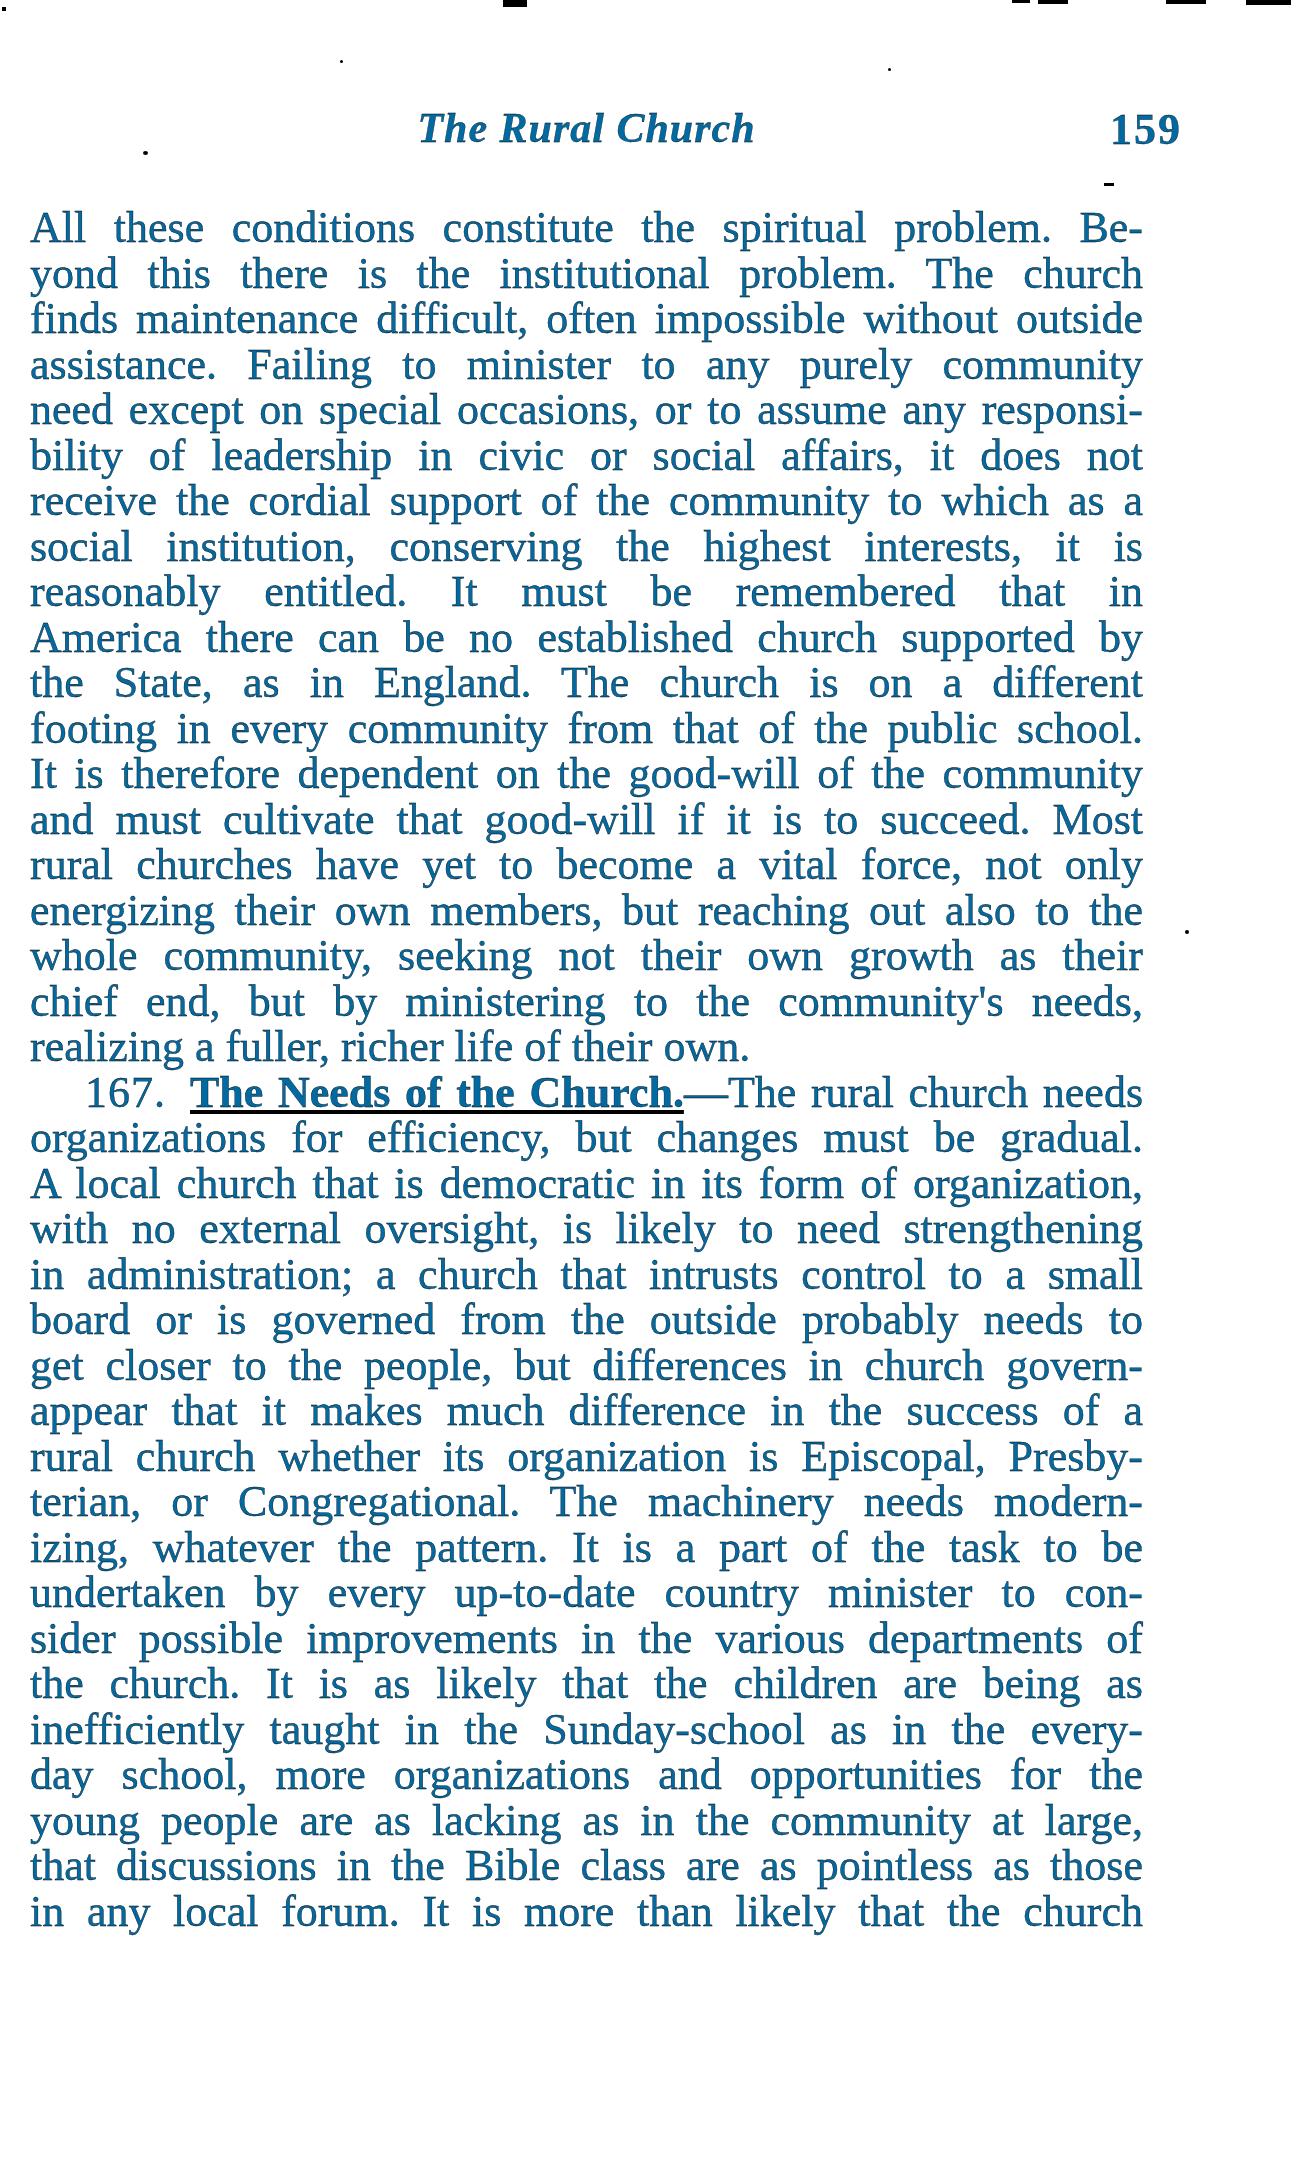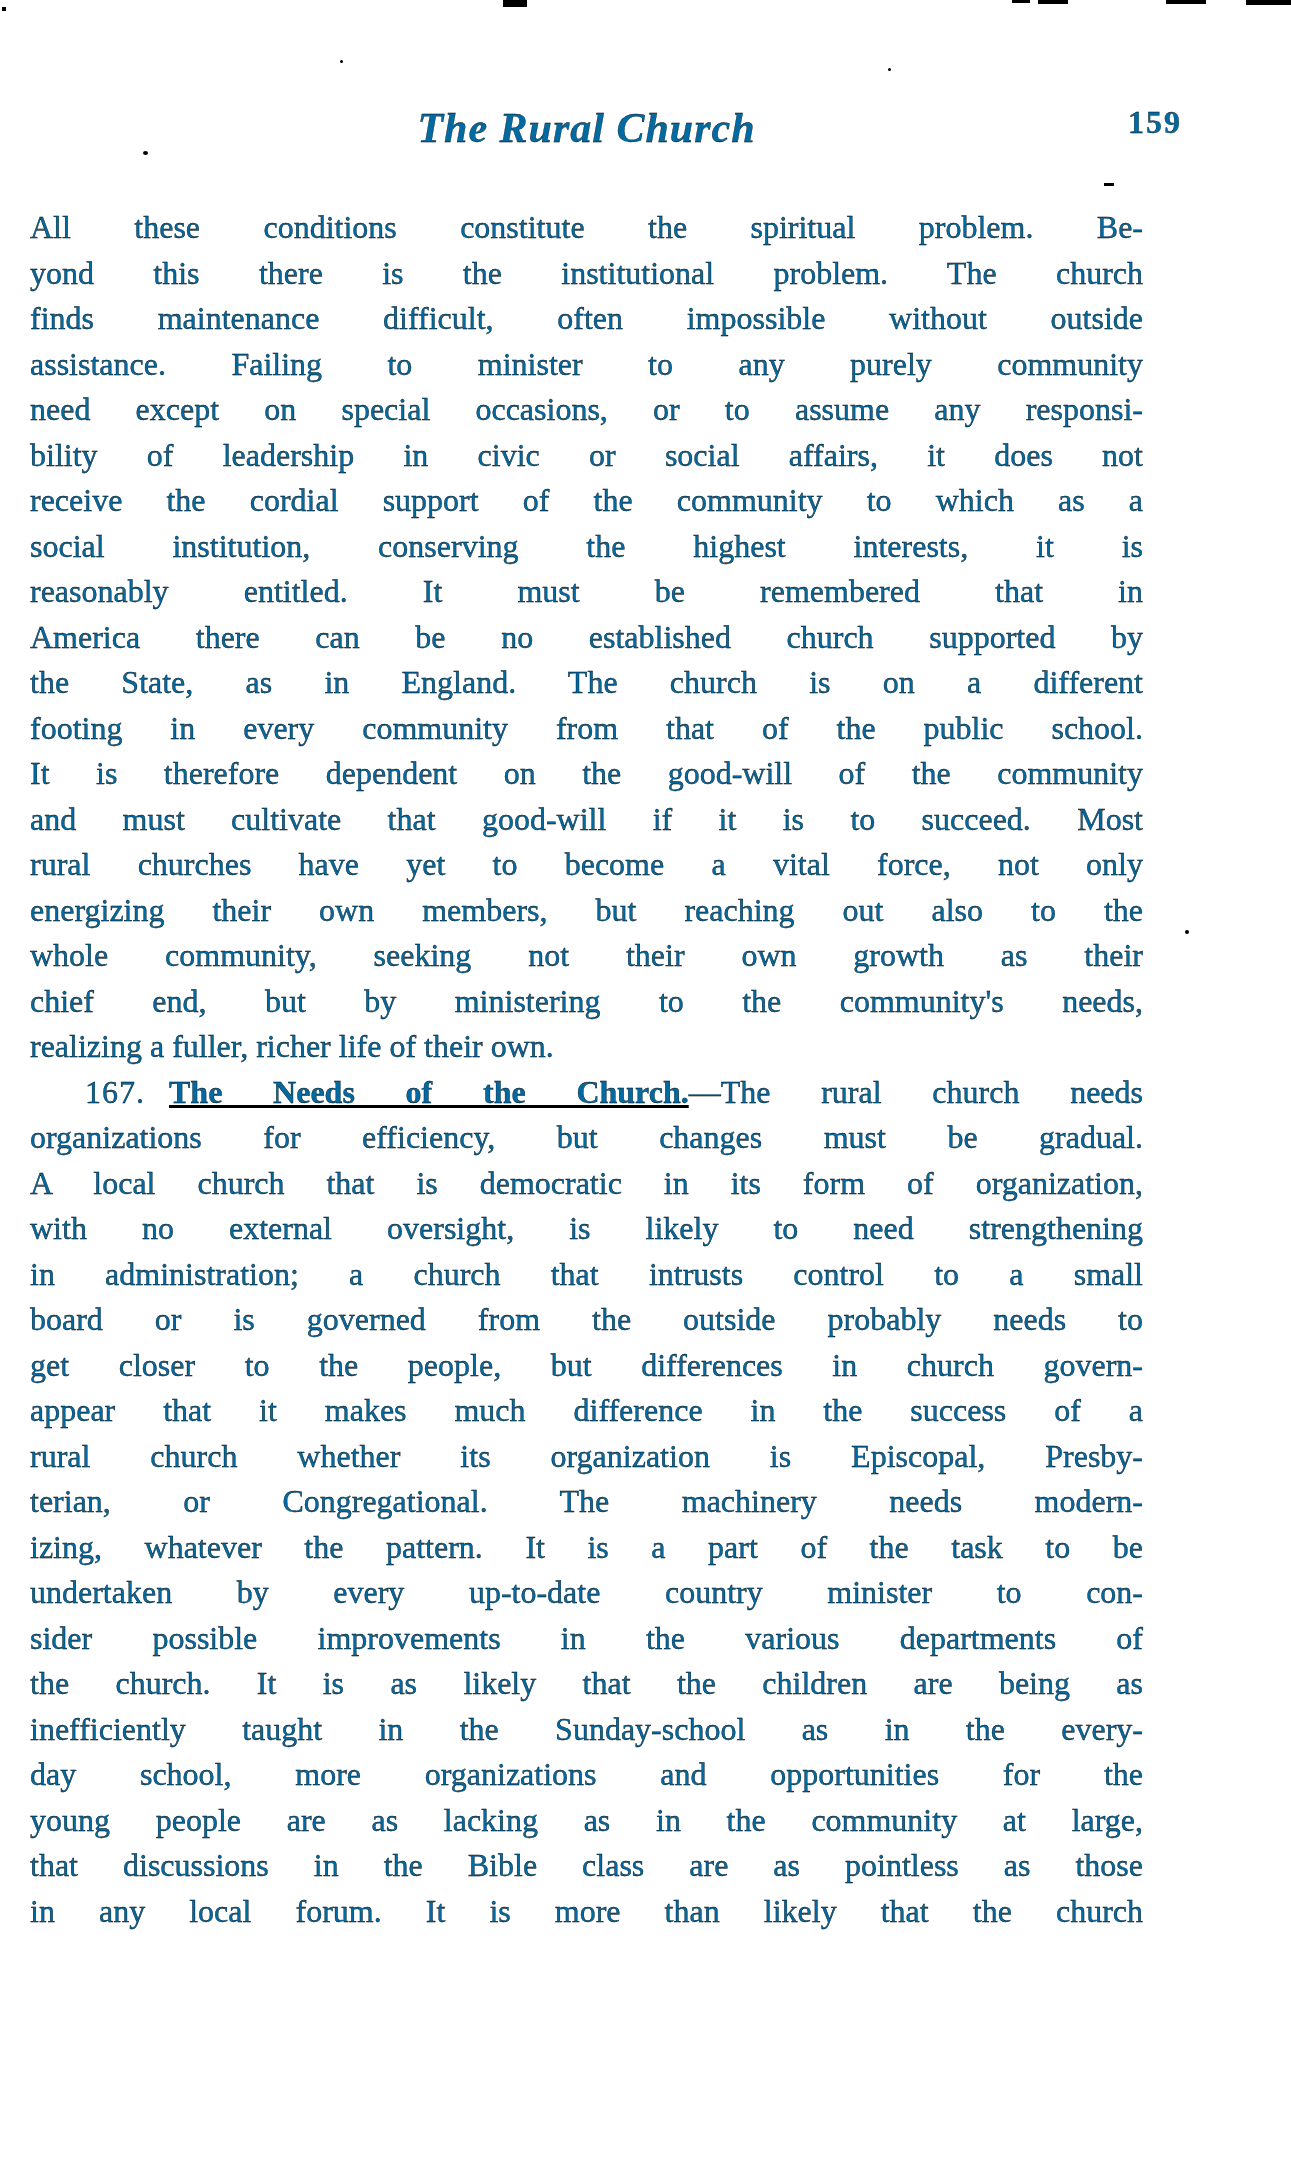--- a/index.html
+++ b/index.html
@@ -27,32 +27,32 @@
     font-style: italic;
     font-weight: 700;
     font-size: 42px;
     letter-spacing: 1px;
     -webkit-text-stroke: 0.3px #000;
   }
   .page-number {
     position: absolute;
     top: 104px;
     right: 152px;
-    font-size: 32px;
+    font-size: 44px;
     font-weight: 700;
     letter-spacing: 2px;
     -webkit-text-stroke: 0.3px #000;
   }
   
   .body-text {
     position: absolute;
     top: 205px;
     left: 30px;
     width: 1113px;
-    font-size: 32px;
+    font-size: 44px;
     line-height: 45.5px;
     -webkit-text-stroke: 0.35px #000;
   }
   .line {
     text-align: justify;
     text-align-last: justify;
     text-justify: inter-word;
   }
   .line.short { text-align-last: left; }
   .line.indent { padding-left: 55px; }

